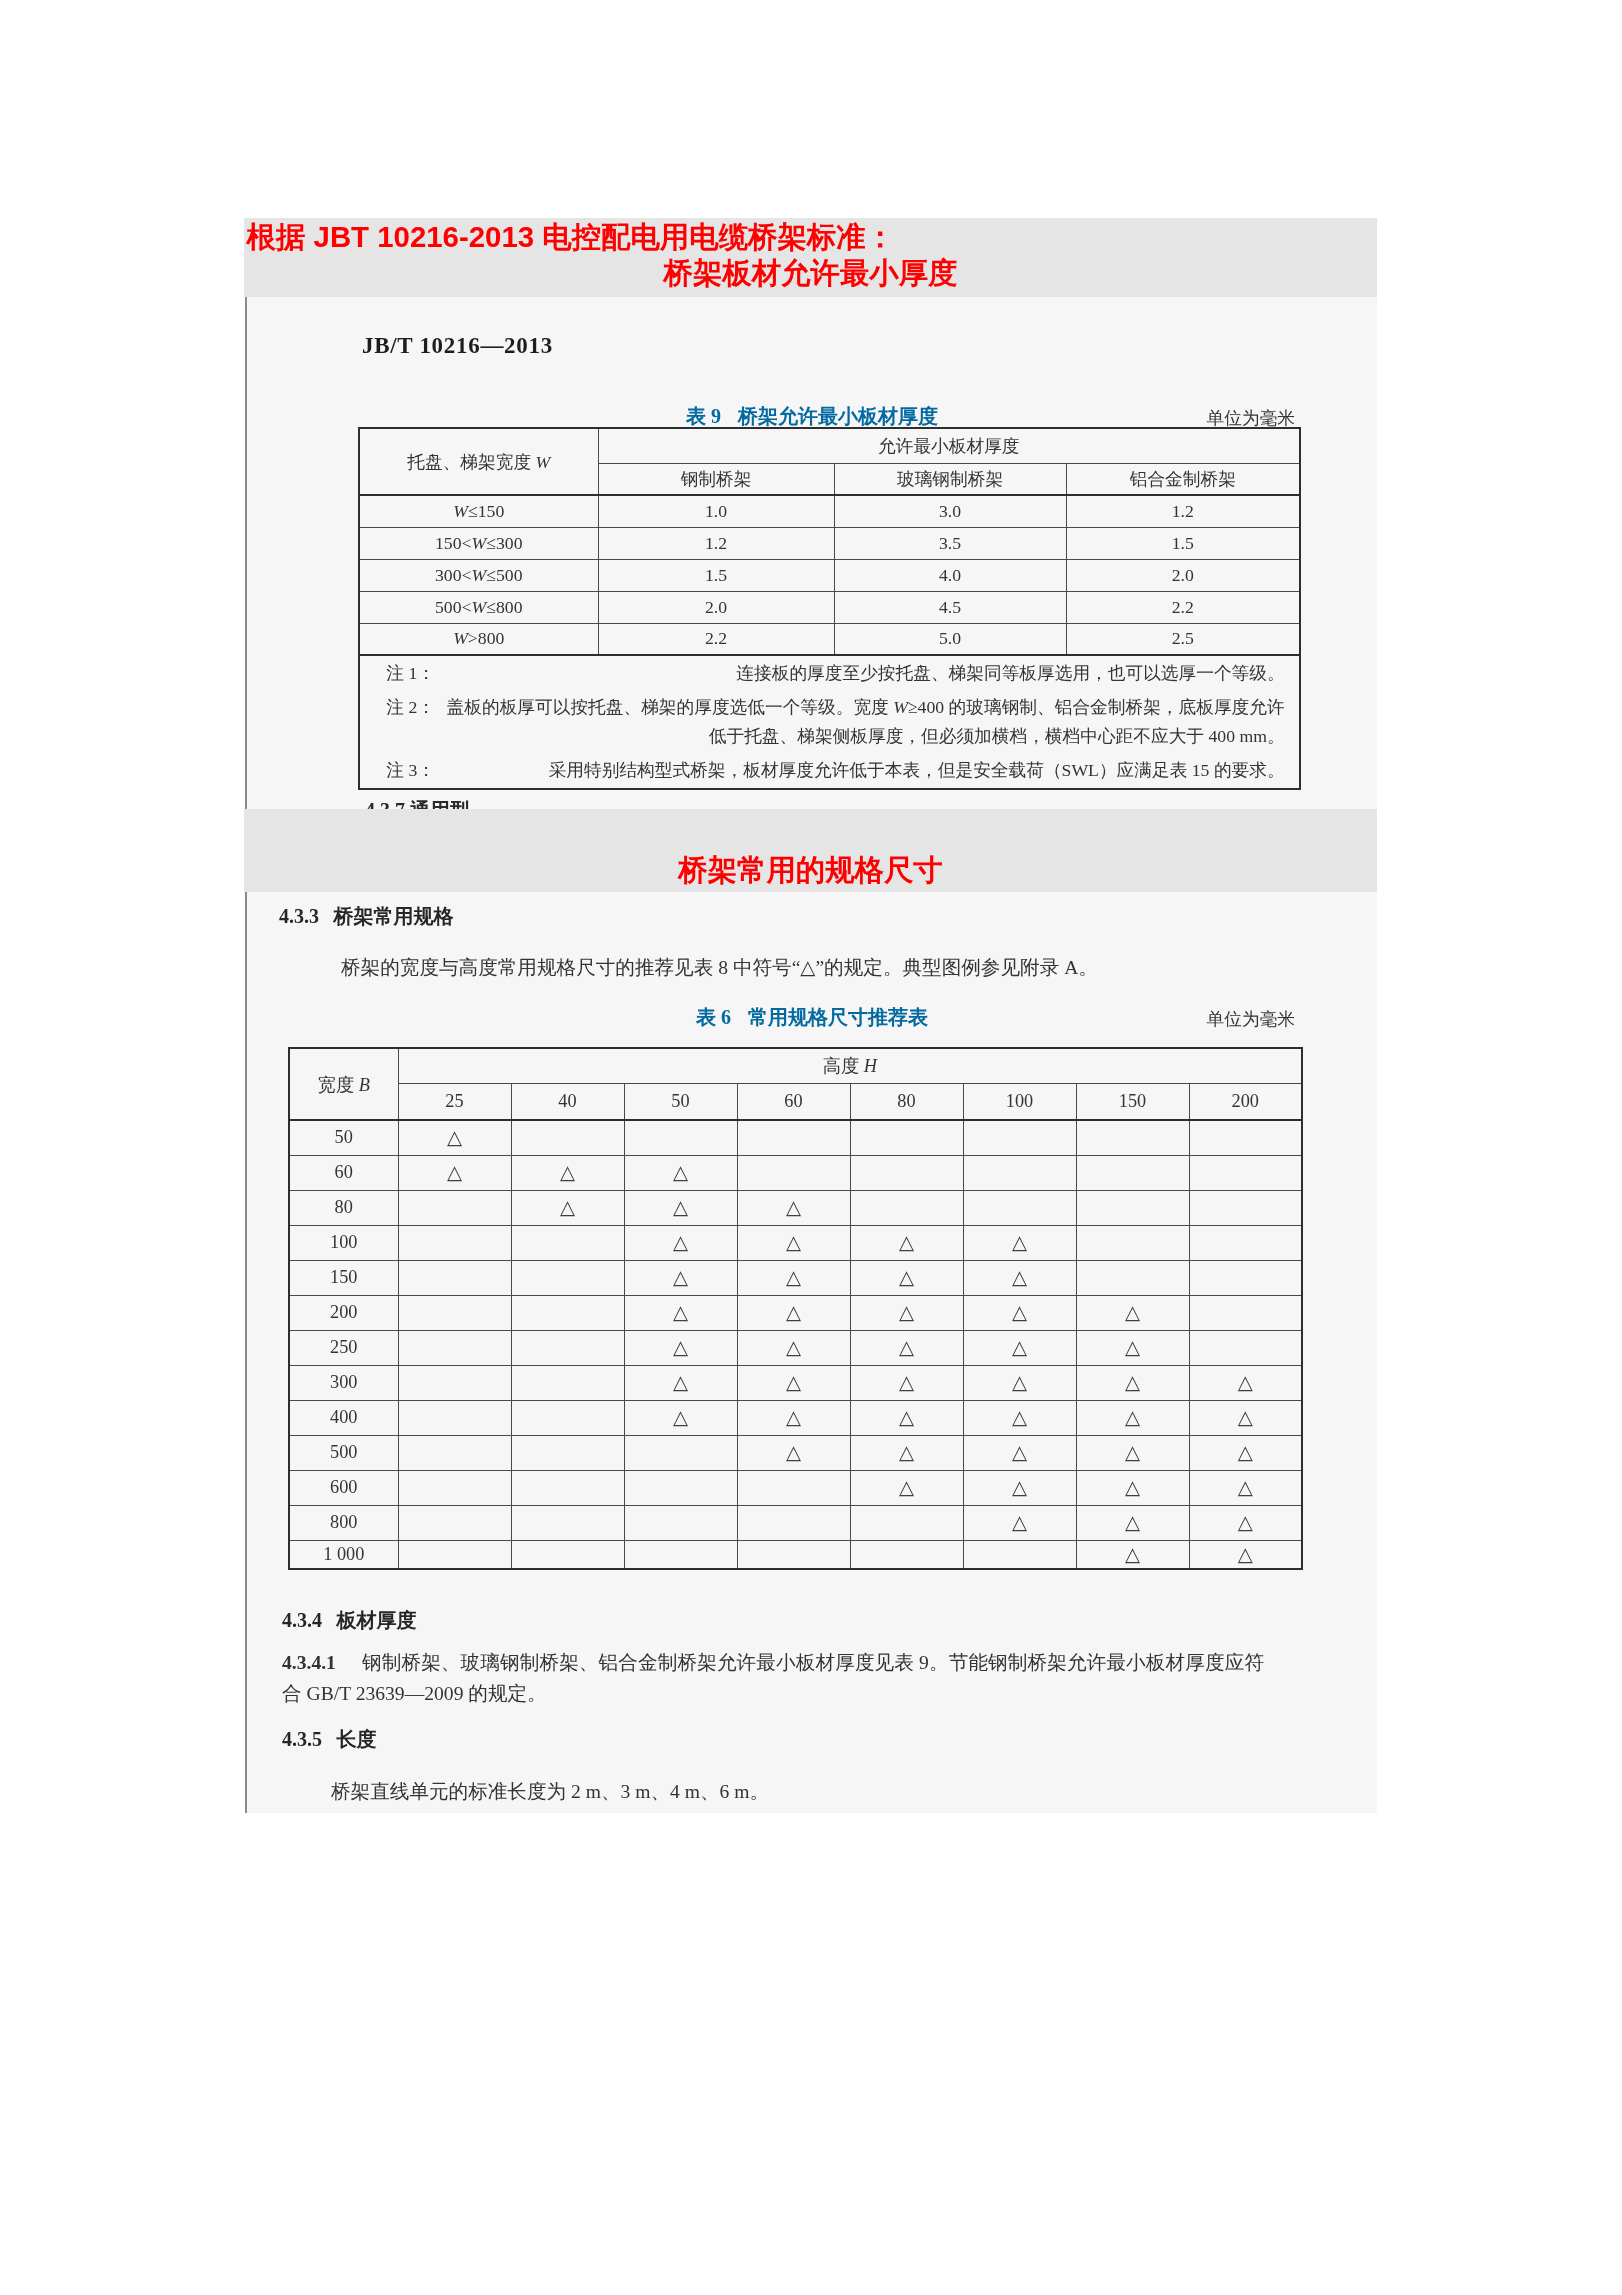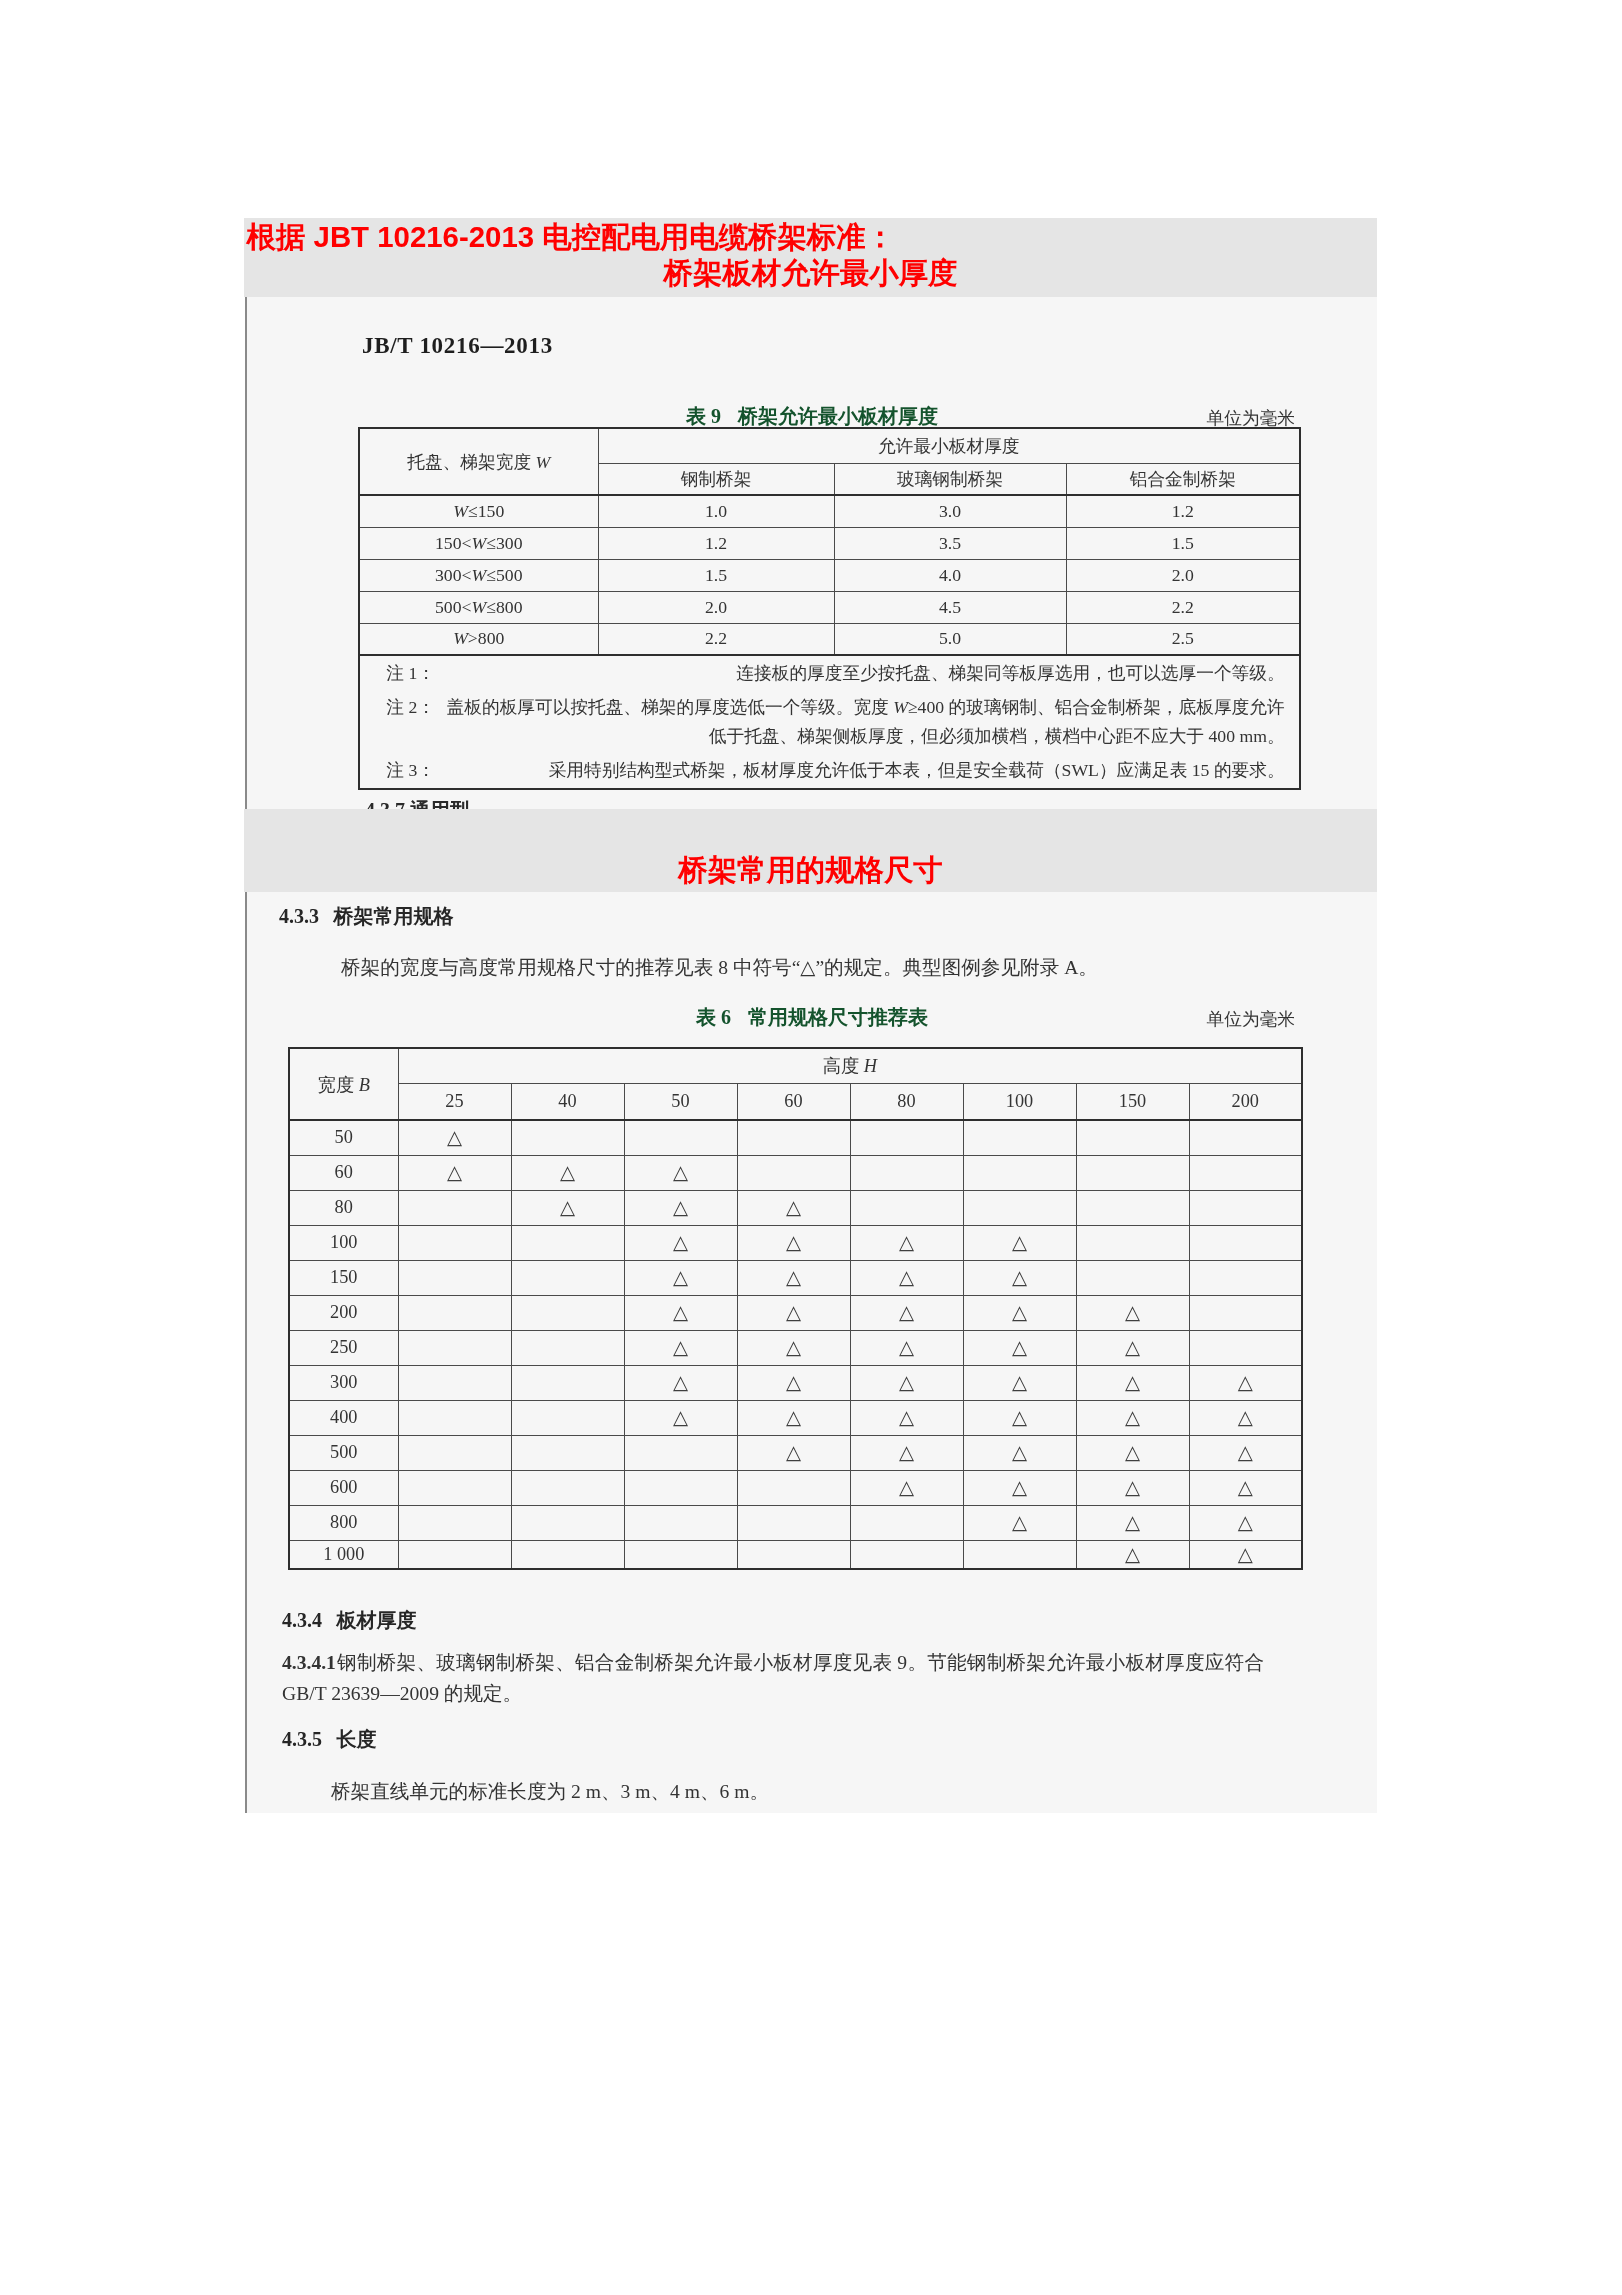--- a/index.html
+++ b/index.html
@@ -24,21 +24,21 @@
   #banner-mid .l1{left:0;bottom:5.2px;width:100%;text-align:center;}
 
   
   #doc-page{
     left:245px;top:296px;width:1132px;height:1517px;background:#f6f6f6;
     border-left:2.6px solid #8a8a8a;box-sizing:border-box;z-index:1;
   }
   #doc-header{left:115px;top:37px;font-weight:bold;font-size:23px;letter-spacing:0.7px;color:#1e1e1e;}
 
   .tbl-caption{left:0;width:100%;height:26px;}
-  .cap-center{position:absolute;left:0;right:0;text-align:center;font-weight:bold;font-size:20px;color:#14532d;}
+  .cap-center{position:absolute;left:0;right:0;text-align:center;font-weight:bold;font-size:20px;color:#0369a1;}
   .cap-title{margin-left:17px;}
   .cap-unit{position:absolute;right:82px;top:3.3px;font-size:17.7px;font-weight:normal;color:#333;}
   #cap9{top:107px;}
   #cap8{top:708px;}
 
   #table9-mount{left:111px;top:131px;}
   #table8-mount{left:41px;top:751px;}
 
   table{border-collapse:collapse;table-layout:fixed;background:transparent;}
   .t9{width:940px;border:2px solid #2e2e2e;}
@@ -64,21 +64,21 @@
 
   .sec-head{font-weight:bold;font-size:20px;color:#262626;white-space:nowrap;}
   .sec-title{margin-left:14.4px;}
   #sec433{left:32px;top:607px;}
   #sec434{left:35px;top:1311px;}
   #sec435{left:35px;top:1430px;}
 
   .body-para{font-size:19.6px;color:#333;line-height:31px;}
   #para433{left:94px;top:656px;white-space:nowrap;}
   #para4341{left:35px;top:1351px;width:982px;text-align:justify;}
-  #para4341 .pno{font-weight:bold;margin-right:1px;}
+  #para4341 .pno{font-weight:bold;margin-right:26px;}
   #para435{left:84px;top:1480px;white-space:nowrap;}
 </style>
 </head>
 <body>
 
 <div class="banner" id="banner-top">
   <div class="red-line l1">根据 JBT 10216-2013 电控配电用电缆桥架标准：</div>
   <div class="red-line l2">桥架板材允许最小厚度</div>
 </div>
 

